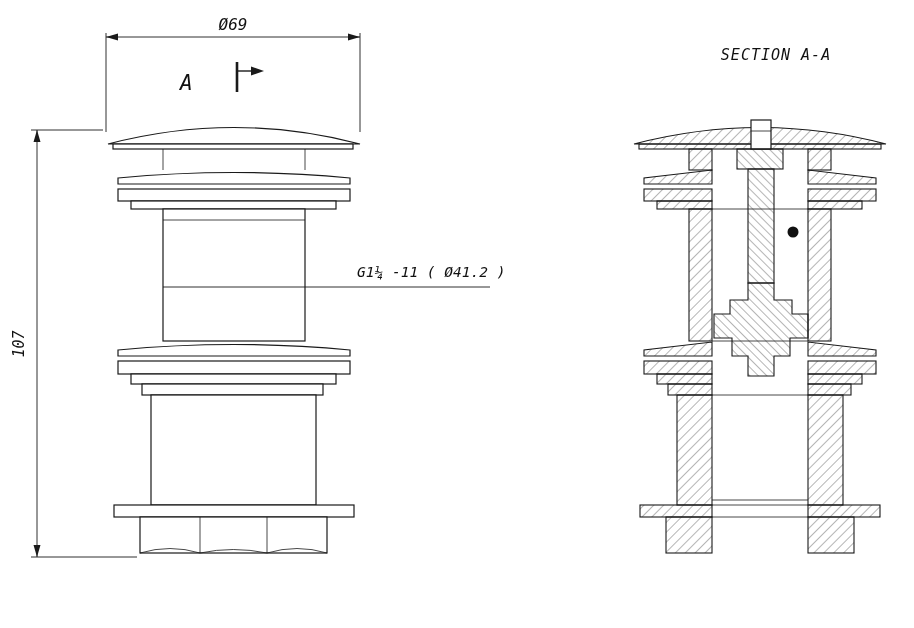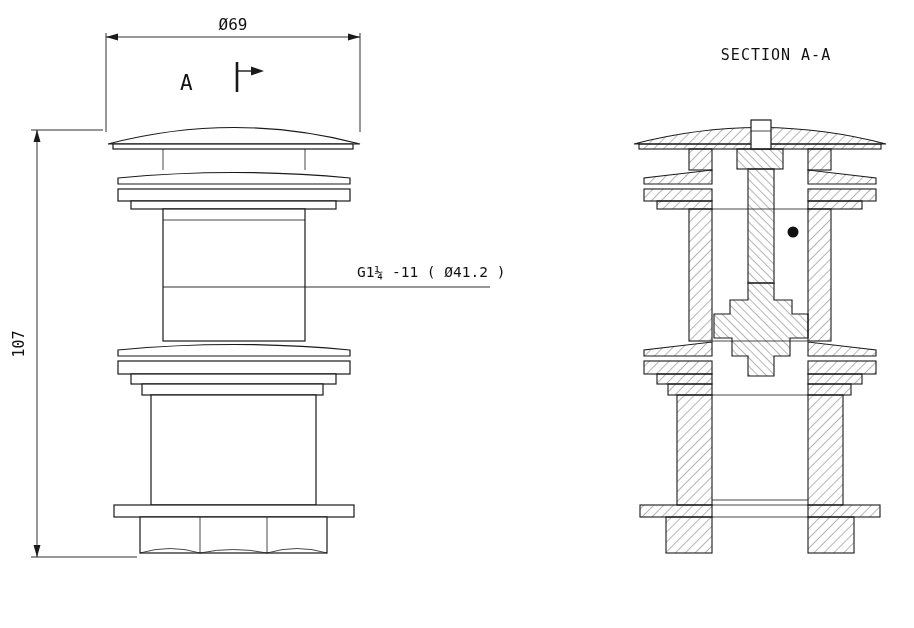--- a/index.html
+++ b/index.html
@@ -6,20 +6,21 @@
     margin: 0;
     padding: 0;
     background: #ffffff;
   }
   .canvas {
     width: 914px;
     height: 628px;
     background: #ffffff;
     position: relative;
     overflow: hidden;
+    font-style: italic;
   }
   svg { display: block; }
   
   .ol { fill: #ffffff; stroke: #1a1a1a; stroke-width: 1.2; }
   
   .hl { fill: url(#hatch); stroke: #1a1a1a; stroke-width: 1.1; }
   
   .h2 { fill: url(#hatch2); stroke: #1a1a1a; stroke-width: 1.1; }
   
   .tl { fill: none; stroke: #1a1a1a; stroke-width: 0.8; }

